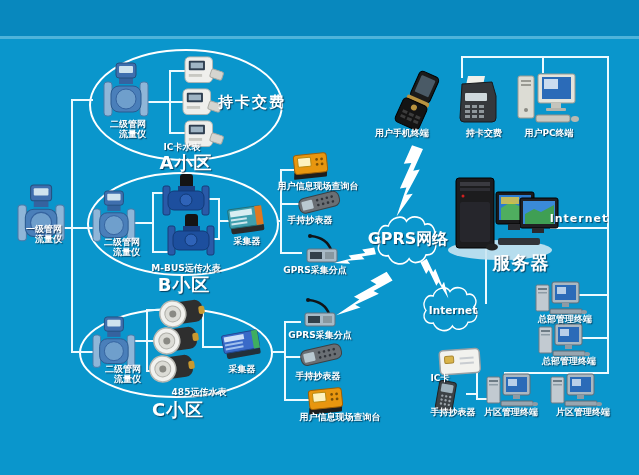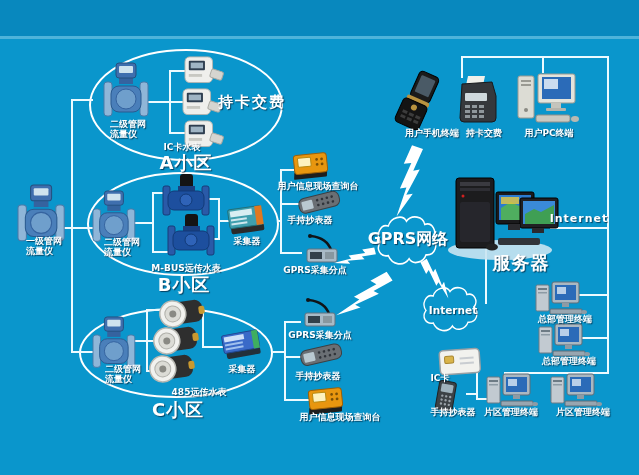--- a/index.html
+++ b/index.html
@@ -15,21 +15,21 @@
   svg.canvas{position:absolute;left:0;top:0;}
   .lbl{
     position:absolute;
     color:#fff;
     font-size:9px;
     font-weight:700;
     line-height:10px;
     white-space:nowrap;
     transform:translateX(-50%);
     text-shadow:1px 1px 1px rgba(0,20,40,0.65);
-    text-align:left;
+    text-align:right;
   }
   .lbl span{display:block;}
   .lbl-lg{font-size:18px;line-height:15px;letter-spacing:1px;}
   .lbl-xl{font-size:15px;line-height:16px;letter-spacing:2px;}
   .lbl-en{font-size:11px;line-height:12px;letter-spacing:1px;}
   .lbl-cloud{font-size:16px;line-height:11px;}
 </style>
 </head>
 <body>
 
@@ -276,21 +276,21 @@
     <use href="#serverimg" transform="translate(448,178)"></use>
 
     <use href="#mgmtpc" transform="translate(536,282)"></use>
     <use href="#mgmtpc" transform="translate(539,324)"></use>
     <use href="#iccardimg" transform="translate(439,351) rotate(-4)"></use>
     <use href="#readerbr" transform="translate(440,380) rotate(10)"></use>
     <use href="#mgmtpc" transform="translate(487,374)"></use>
     <use href="#mgmtpc" transform="translate(551,374)"></use>
   </svg>
 
-  <div class="lbl" style="left:44px;top:236px">
+  <div class="lbl" style="left:44px;top:224px">
     <span>一级管网</span>
     <span>流量仪</span>
   </div>
 
   <div class="lbl" style="left:128px;top:119px">
     <span>二级管网</span>
     <span>流量仪</span>
   </div>
   <div class="lbl lbl-xl" style="left:252px;top:94px">持卡交费</div>
   <div class="lbl" style="left:182px;top:142px">IC卡水表</div>
@@ -317,21 +317,21 @@
   <div class="lbl" style="left:315px;top:265px">GPRS采集分点</div>
 
   <div class="lbl" style="left:320px;top:330px">GPRS采集分点</div>
   <div class="lbl" style="left:318px;top:371px">手持抄表器</div>
   <div class="lbl" style="left:340px;top:412px">用户信息现场查询台</div>
 
   <div class="lbl lbl-cloud" style="left:408px;top:233px">GPRS网络</div>
   <div class="lbl lbl-cloud" style="left:453px;top:305px;font-size:10.5px">Internet</div>
   <div class="lbl lbl-en" style="left:579px;top:213px">Internet</div>
 
-  <div class="lbl" style="left:432px;top:128px">用户手机终端</div>
+  <div class="lbl" style="left:402px;top:128px">用户手机终端</div>
   <div class="lbl" style="left:484px;top:128px">持卡交费</div>
   <div class="lbl" style="left:549px;top:128px">用户PC终端</div>
 
   <div class="lbl lbl-lg" style="left:521px;top:255px">服务器</div>
 
   <div class="lbl" style="left:565px;top:314px">总部管理终端</div>
   <div class="lbl" style="left:569px;top:356px">总部管理终端</div>
   <div class="lbl" style="left:440px;top:373px">IC卡</div>
   <div class="lbl" style="left:453px;top:407px">手持抄表器</div>
   <div class="lbl" style="left:511px;top:407px">片区管理终端</div>

